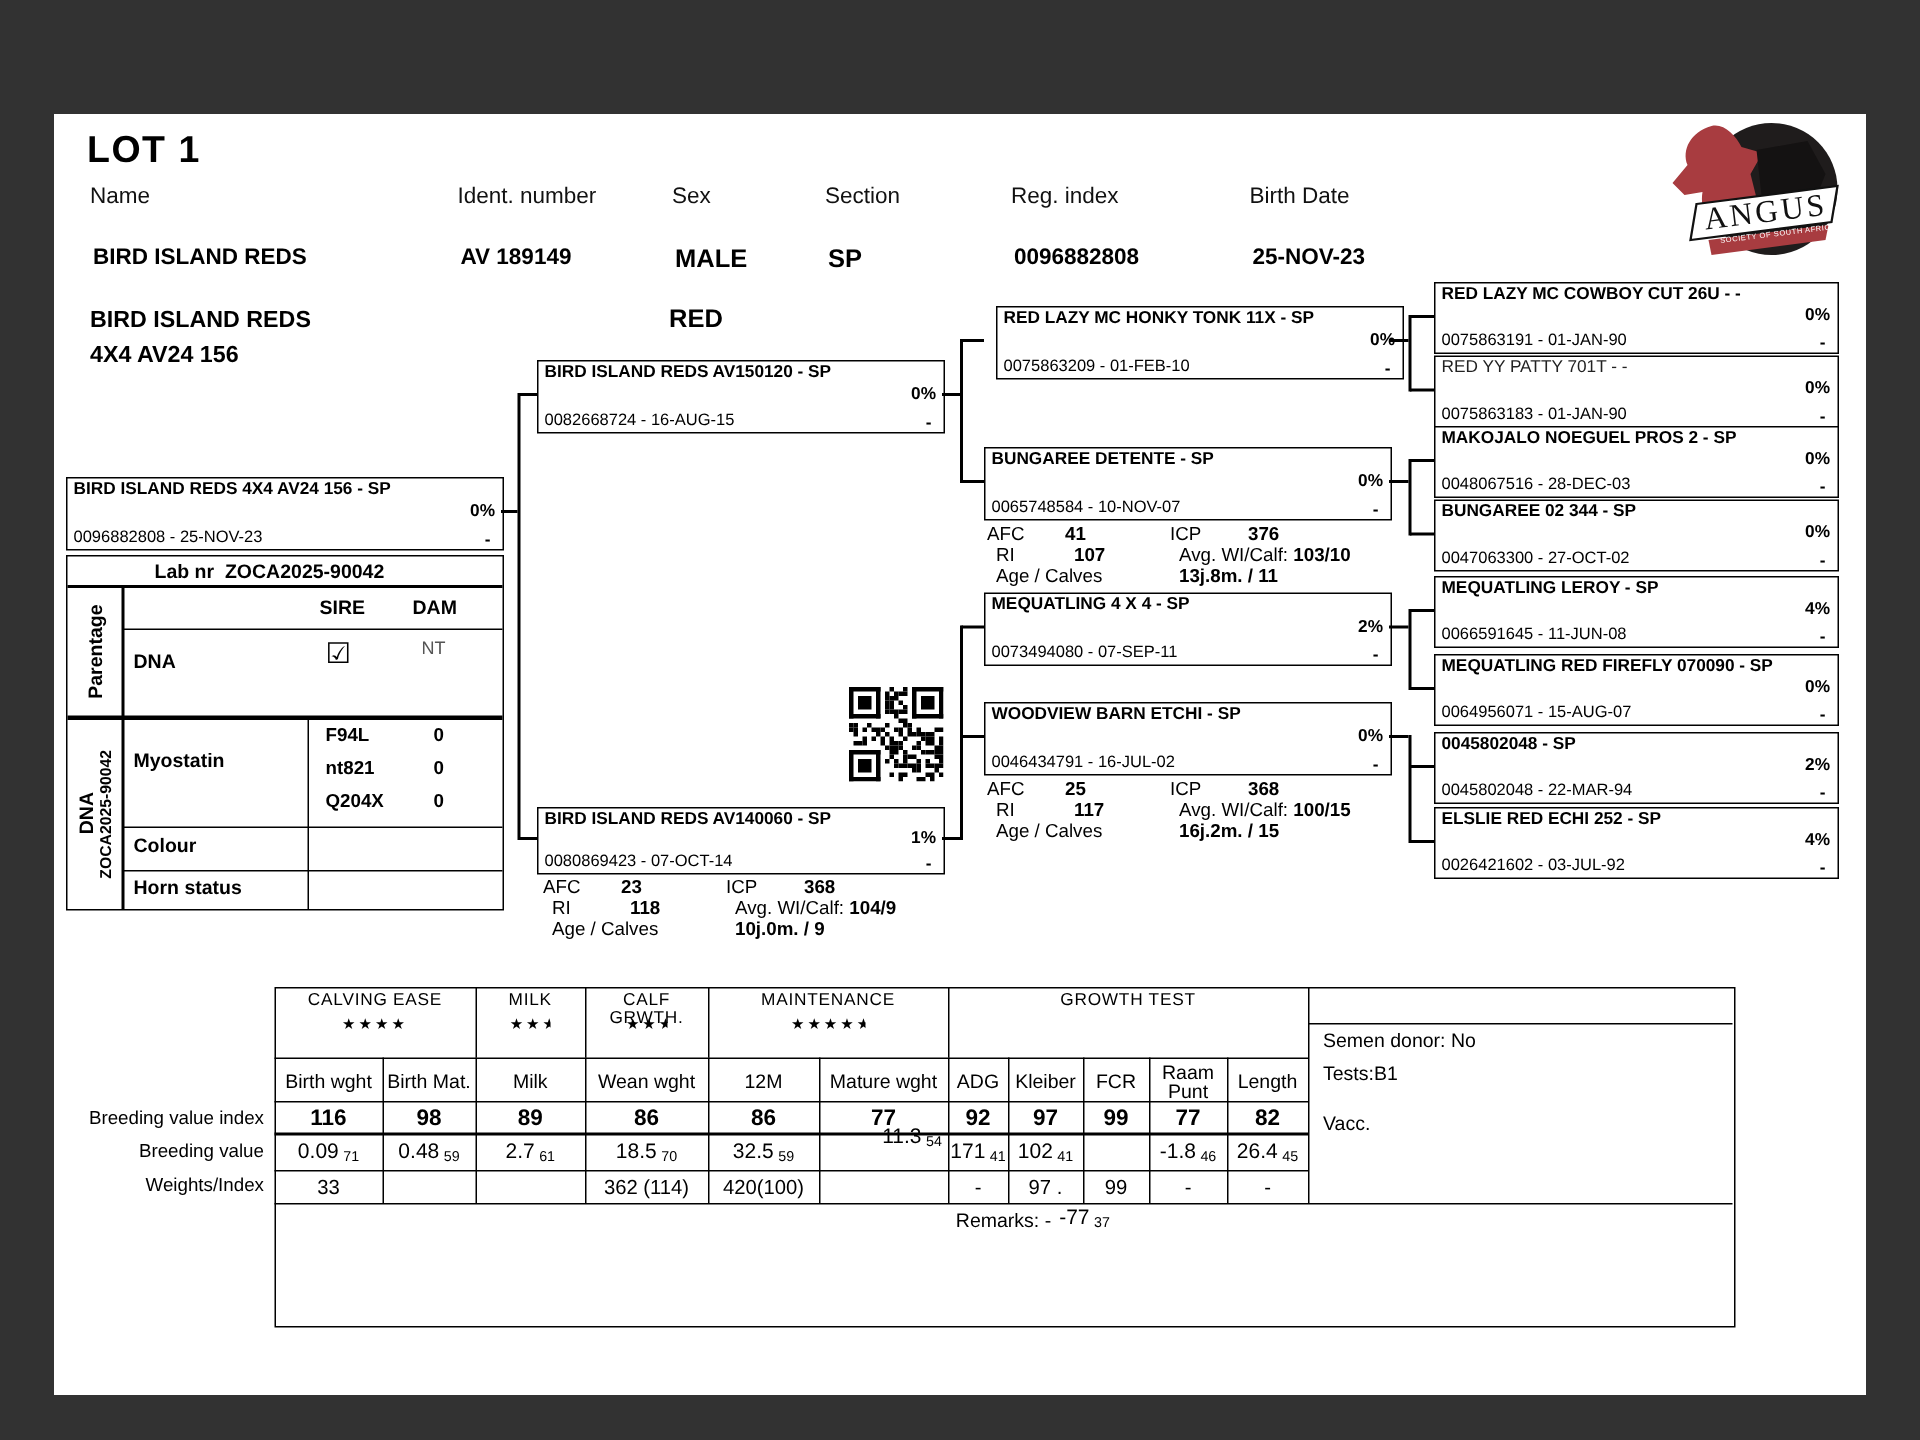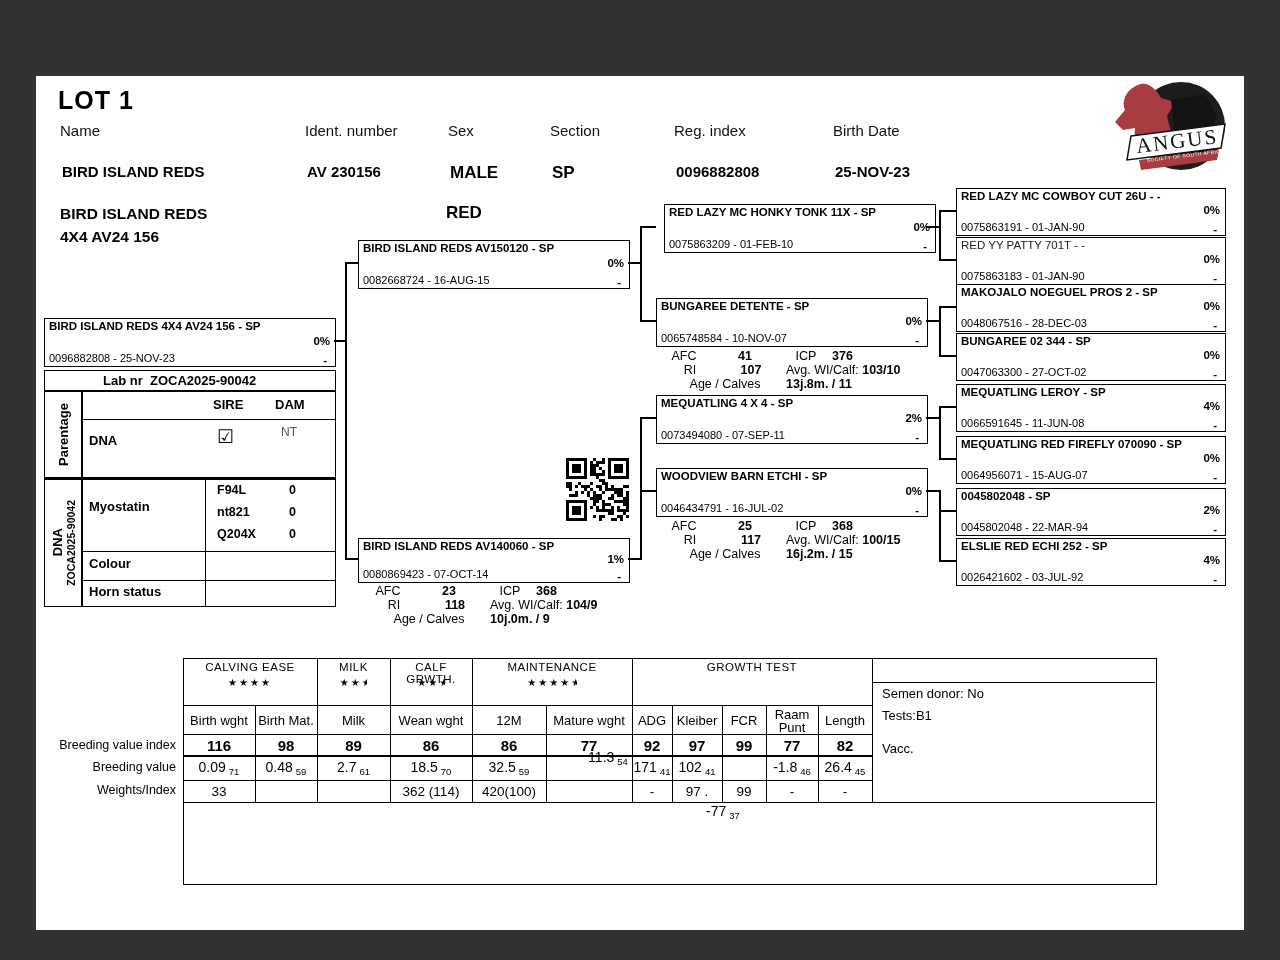--- a/index.html
+++ b/index.html
@@ -14,21 +14,21 @@
   .hvalue.big{font-size:17px;}
   .aname{font-size:15.5px;font-weight:bold;}
   .colour{font-size:17px;font-weight:bold;}
   .pbox{border:1.6px solid #000;background:#fff;}
   .pbt{position:absolute;left:4px;top:1px;right:24px;font-size:11.5px;font-weight:bold;white-space:nowrap;overflow:hidden;}
   .pbt.mut{font-weight:normal;color:#222;}
   .pbr{position:absolute;left:4px;bottom:2px;font-size:11px;white-space:nowrap;}
   .pbp{position:absolute;right:5px;font-size:11.5px;font-weight:bold;}
   .pbd{position:absolute;right:8px;bottom:0px;font-size:11.5px;font-weight:bold;}
   .conn{background:#000;}
-  .srow{display:flex;font-size:12.5px;white-space:pre;text-align:center;}
+  .srow{display:flex;font-size:12.5px;white-space:pre;}
   .srow b{font-weight:bold;}
   .sl{display:inline-block;}
   #dna{border:1.6px solid #000;}
   .dline{background:#000;position:absolute;}
   .dlbl{font-size:13px;font-weight:bold;position:absolute;}
   .vwrap{position:absolute;display:flex;align-items:center;justify-content:center;}
   .vtext{writing-mode:vertical-rl;transform:rotate(180deg);font-weight:bold;font-size:13px;}
   .vtext.small{font-size:10.5px;}
   .chk{position:absolute;font-size:19px;line-height:19px;}
   .nt{position:absolute;font-size:12px;color:#555;}
@@ -246,24 +246,25 @@
     </svg>
 
   <div class="abs sidetext" style="left:882px;top:686px;">Semen donor: No</div>
   <div class="abs sidetext" style="left:882px;top:708px;">Tests:B1</div>
   <div class="abs sidetext" style="left:882px;top:741px;">Vacc.</div>
 
   <div class="abs rowlbl" style="left:28px;top:738px;width:148px;">Breeding value index</div>
   <div class="abs rowlbl" style="left:28px;top:760px;width:148px;">Breeding value</div>
   <div class="abs rowlbl" style="left:28px;top:783px;width:148px;">Weights/Index</div>
 
+  <div class="abs remarks" style="left:183px;top:806px;width:972px;">Remarks: -</div>
 <div class="abs hlabel" style="left: 60px; top: 122px;">Name</div>
     <div class="abs hvalue" style="left: 62px; top: 163px;">BIRD ISLAND REDS</div>
     <div class="abs hlabel" style="left: 305px; top: 122px;">Ident. number</div>
-    <div class="abs hvalue" style="left: 307px; top: 163px;">AV  230156</div>
+    <div class="abs hvalue" style="left: 307px; top: 163px;">AV  189149</div>
     <div class="abs hlabel" style="left: 448px; top: 122px;">Sex</div>
     <div class="abs hvalue big" style="left: 450px; top: 163px;">MALE</div>
     <div class="abs hlabel" style="left: 550px; top: 122px;">Section</div>
     <div class="abs hvalue big" style="left: 552px; top: 163px;">SP</div>
     <div class="abs hlabel" style="left: 674px; top: 122px;">Reg. index</div>
     <div class="abs hvalue" style="left: 676px; top: 163px;">0096882808</div>
     <div class="abs hlabel" style="left: 833px; top: 122px;">Birth Date</div>
     <div class="abs hvalue" style="left: 835px; top: 163px;">25-NOV-23</div>
     <div class="abs pbox" style="left: 44px; top: 318px; width: 290px; height: 47px;">
       <div class="pbt">BIRD ISLAND REDS 4X4 AV24 156 - SP</div>

